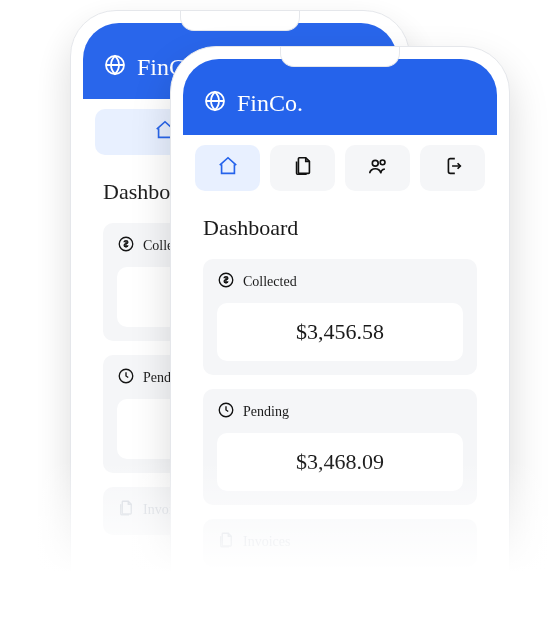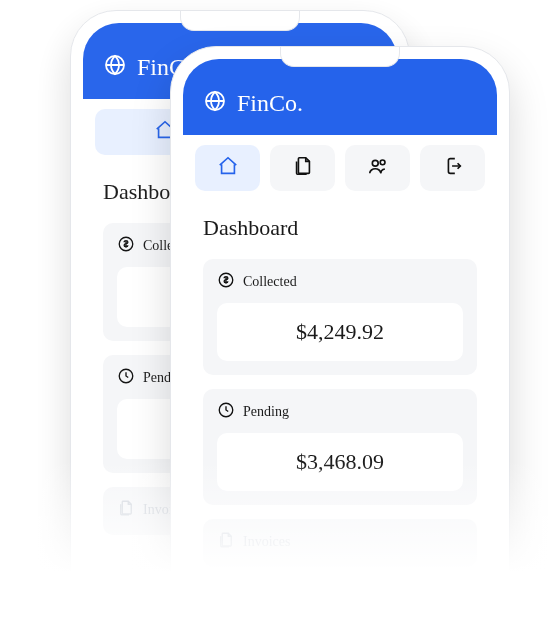--- a/index.html
+++ b/index.html
@@ -292,21 +292,21 @@
       <div class="card">
         <div class="card-head">
           <span>
             <svg viewBox="0 0 24 24" fill="none" stroke-width="1.8">
                 <circle cx="12" cy="12" r="9"></circle>
                 <path d="M12 7v10M9.5 9.5c0-1 1-2 2.5-2s2.5 1 2.5 2-1 1.7-2.5 2-2.5 1-2.5 2 1 2 2.5 2 2.5-1 2.5-2"></path>
               </svg>
           </span>
           <span>Collected</span>
         </div>
-        <div class="value-box">$4,249.92</div>
+        <div class="value-box">$3,456.58</div>
       </div>
 
       <div class="card">
         <div class="card-head">
           <span>
             <svg viewBox="0 0 24 24" fill="none" stroke-width="1.8">
                 <circle cx="12" cy="12" r="9"></circle>
                 <path d="M12 7v5l3 2"></path>
               </svg>
           </span>

